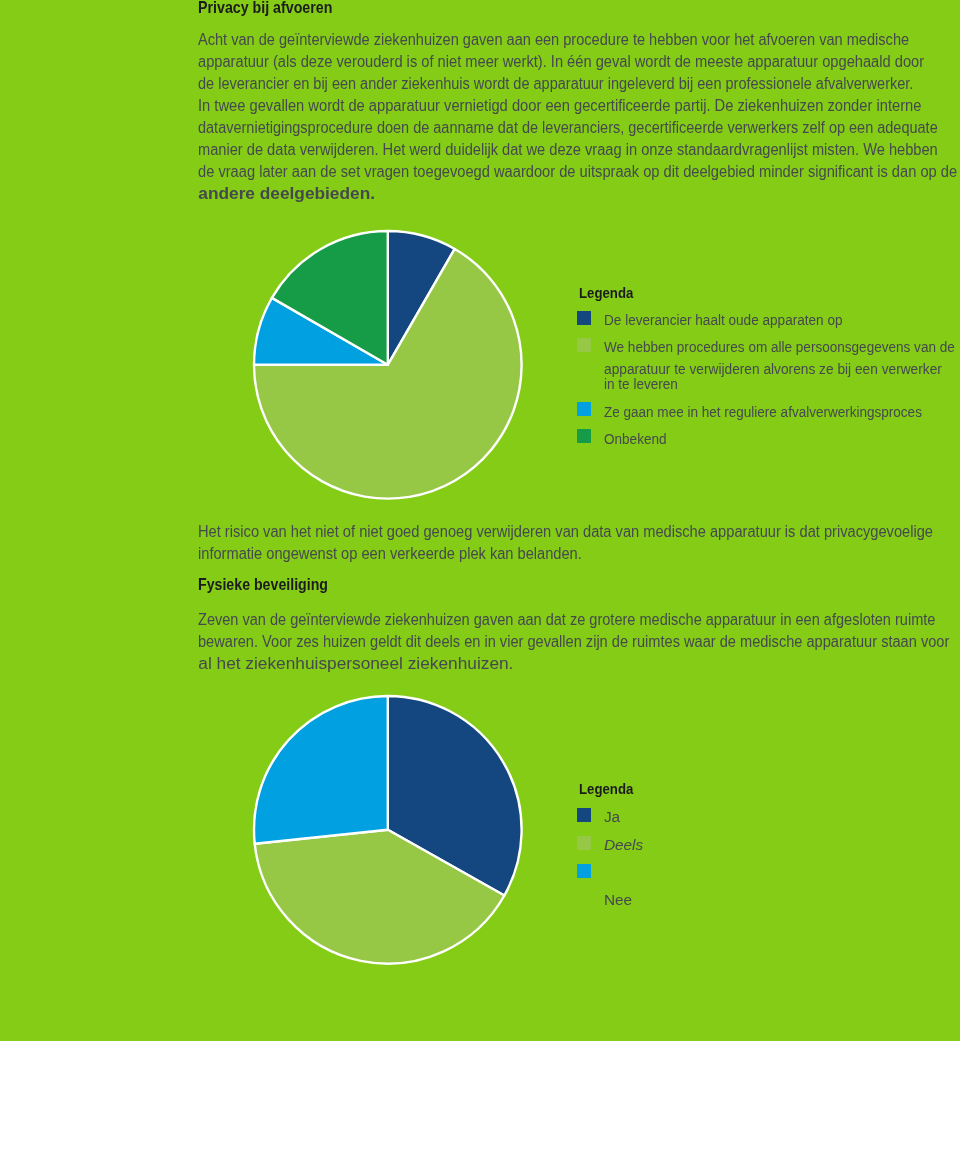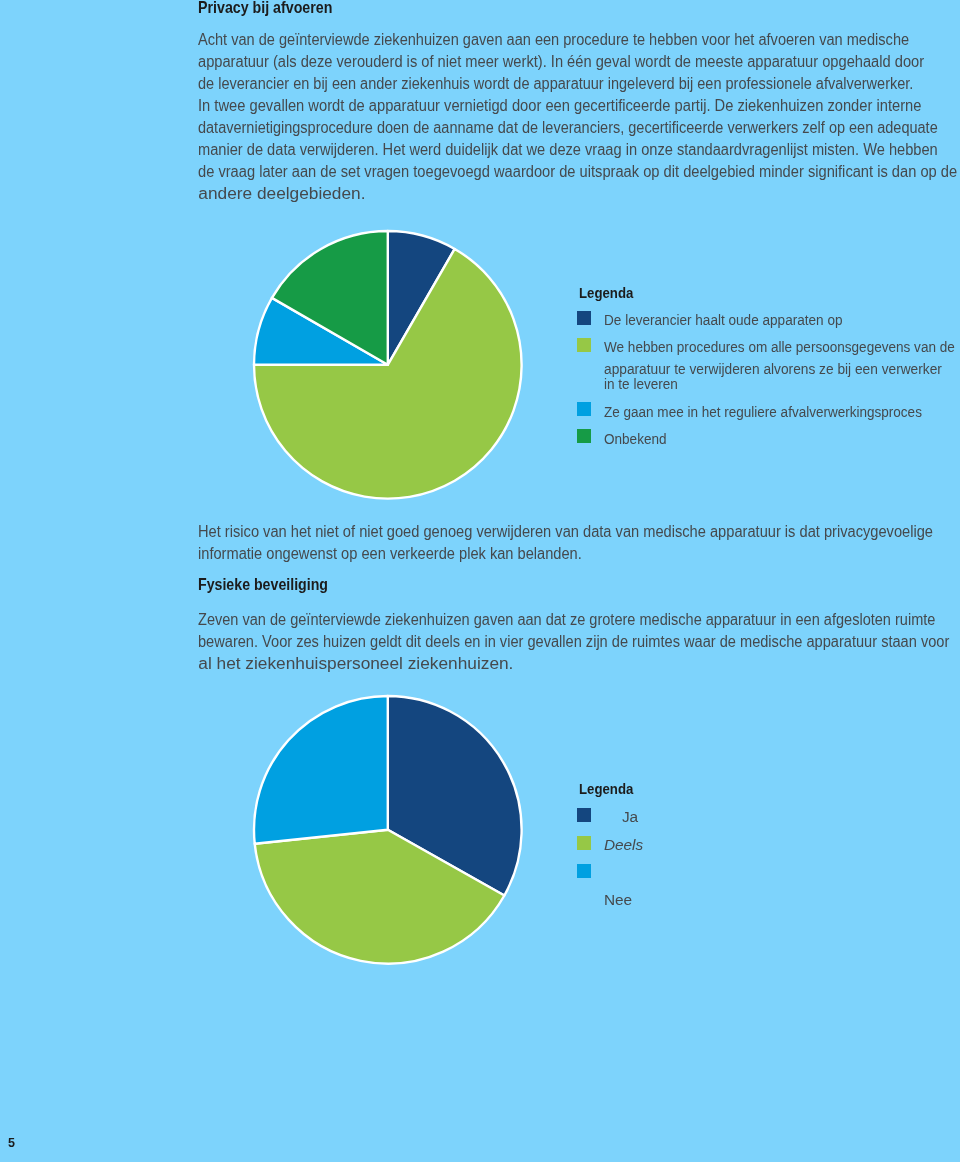--- a/index.html
+++ b/index.html
@@ -1,19 +1,19 @@
 <!DOCTYPE html>
 <html><head>
 <meta charset="utf-8">
 <title>Privacy bij afvoeren</title>
 <style>
   html,body{margin:0;padding:0;}
   body{width:960px;height:1162px;background:#ffffff;
        font-family:"Liberation Sans",sans-serif;overflow:hidden;}
-  .page{position:relative;width:960px;height:1162px;background:#7dd3fc;overflow:hidden;}
+  .page{position:relative;width:960px;height:1041px;background:#84cc16;overflow:hidden;}
   .tl{position:absolute;white-space:nowrap;transform-origin:0 0;}
   .body-line{font-size:17.3px;color:#45494d;}
   .head-line{font-size:17.3px;font-weight:bold;color:#1c1c1c;}
   .legend-title{font-size:15.2px;font-weight:bold;color:#1c1c1c;}
   .legend-line{font-size:15.4px;color:#45494d;}
   .pageno{font-size:12.5px;font-weight:bold;color:#1c1c1c;}
   .sw{position:absolute;}
   svg.pie{position:absolute;}
 </style>
 </head>
@@ -22,21 +22,21 @@
 <div class="page">
   <div id="layer">
       <div class="tl head-line" style="left: 198.3px; top: -2.8px; transform: scaleX(0.82304);">Privacy bij afvoeren</div>
       <div class="tl body-line" style="left: 198.3px; top: 29.2px; transform: scaleX(0.843);">Acht van de geïnterviewde ziekenhuizen gaven aan een procedure te hebben voor het afvoeren van medische</div>
       <div class="tl body-line" style="left: 198.3px; top: 51.2px; transform: scaleX(0.84831);">apparatuur (als deze verouderd is of niet meer werkt). In één geval wordt de meeste apparatuur opgehaald door</div>
       <div class="tl body-line" style="left: 198.3px; top: 73.2px; transform: scaleX(0.83956);">de leverancier en bij een ander ziekenhuis wordt de apparatuur ingeleverd bij een professionele afvalverwerker.</div>
       <div class="tl body-line" style="left: 198.3px; top: 95.2px; transform: scaleX(0.85087);">In twee gevallen wordt de apparatuur vernietigd door een gecertificeerde partij. De ziekenhuizen zonder interne</div>
       <div class="tl body-line" style="left: 198.3px; top: 117.2px; transform: scaleX(0.83875);">datavernietigingsprocedure doen de aanname dat de leveranciers, gecertificeerde verwerkers zelf op een adequate</div>
       <div class="tl body-line" style="left: 198.3px; top: 139.2px; transform: scaleX(0.84649);">manier de data verwijderen. Het werd duidelijk dat we deze vraag in onze standaardvragenlijst misten. We hebben</div>
       <div class="tl body-line" style="left: 198.3px; top: 161.2px; transform: scaleX(0.84869);">de vraag later aan de set vragen toegevoegd waardoor de uitspraak op dit deelgebied minder significant is dan op de</div>
-      <div class="tl body-line" style="left: 198.3px; top: 183.2px;">andere deelgebieden.</div>
+      <div class="tl body-line" style="left: 198.3px; top: 183.2px; font-weight: bold;">andere deelgebieden.</div>
       <svg class="pie" width="275.6" height="275.6" viewBox="0 0 275.6 275.6" style="left: 249.6px; top: 227.4px;">
         <path d="M 137.8 137.8 L 137.80 4.00 A 133.8 133.8 0 0 1 204.70 21.93 Z" fill="#14467f" stroke="#ffffff" stroke-width="2.4" stroke-linejoin="round"></path>
         <path d="M 137.8 137.8 L 204.70 21.93 A 133.8 133.8 0 1 1 4.00 137.80 Z" fill="#96c846" stroke="#ffffff" stroke-width="2.4" stroke-linejoin="round"></path>
         <path d="M 137.8 137.8 L 4.00 137.80 A 133.8 133.8 0 0 1 21.93 70.90 Z" fill="#00a0e1" stroke="#ffffff" stroke-width="2.4" stroke-linejoin="round"></path>
         <path d="M 137.8 137.8 L 21.93 70.90 A 133.8 133.8 0 0 1 137.80 4.00 Z" fill="#169b46" stroke="#ffffff" stroke-width="2.4" stroke-linejoin="round"></path>
       </svg>
       <div class="tl legend-title" style="left: 578.5px; top: 283.5px; transform: scaleX(0.86945);">Legenda</div>
       <div class="sw" style="left: 577.3px; top: 311px; width: 14px; height: 14px; background: rgb(20, 70, 127);"></div>
       <div class="sw" style="left: 577.3px; top: 337.7px; width: 14px; height: 14px; background: rgb(150, 200, 70);"></div>
       <div class="sw" style="left: 577.3px; top: 402.3px; width: 14px; height: 14px; background: rgb(0, 160, 225);"></div>
@@ -55,18 +55,18 @@
       <div class="tl body-line" style="left: 198.3px; top: 652.7px;">al het ziekenhuispersoneel ziekenhuizen.</div>
       <svg class="pie" width="275.6" height="275.6" viewBox="0 0 275.6 275.6" style="left: 249.6px; top: 691.6px;">
         <path d="M 137.8 137.8 L 137.80 4.00 A 133.8 133.8 0 0 1 254.37 203.48 Z" fill="#14467f" stroke="#ffffff" stroke-width="2.4" stroke-linejoin="round"></path>
         <path d="M 137.8 137.8 L 254.37 203.48 A 133.8 133.8 0 0 1 4.73 151.79 Z" fill="#96c846" stroke="#ffffff" stroke-width="2.4" stroke-linejoin="round"></path>
         <path d="M 137.8 137.8 L 4.73 151.79 A 133.8 133.8 0 0 1 137.80 4.00 Z" fill="#00a0e1" stroke="#ffffff" stroke-width="2.4" stroke-linejoin="round"></path>
       </svg>
       <div class="tl legend-title" style="left: 578.5px; top: 780px; transform: scaleX(0.86945);">Legenda</div>
       <div class="sw" style="left: 577.3px; top: 808.2px; width: 14px; height: 14px; background: rgb(20, 70, 127);"></div>
       <div class="sw" style="left: 577.3px; top: 835.9px; width: 14px; height: 14px; background: rgb(150, 200, 70);"></div>
       <div class="sw" style="left: 577.3px; top: 864.1px; width: 14px; height: 14px; background: rgb(0, 160, 225);"></div>
-      <div class="tl legend-line" style="left: 603.9px; top: 808.2px; margin-left: 18px;">Ja</div>
+      <div class="tl legend-line" style="left: 603.9px; top: 808.2px;">Ja</div>
       <div class="tl legend-line" style="left: 603.9px; top: 835.9px; font-style: italic;">Deels</div>
       <div class="tl legend-line" style="left: 603.9px; top: 891px;">Nee</div>
       <div class="tl pageno" style="left: 8px; top: 1136px;">5</div>
     </div>
 </div>
 
 </body></html>

